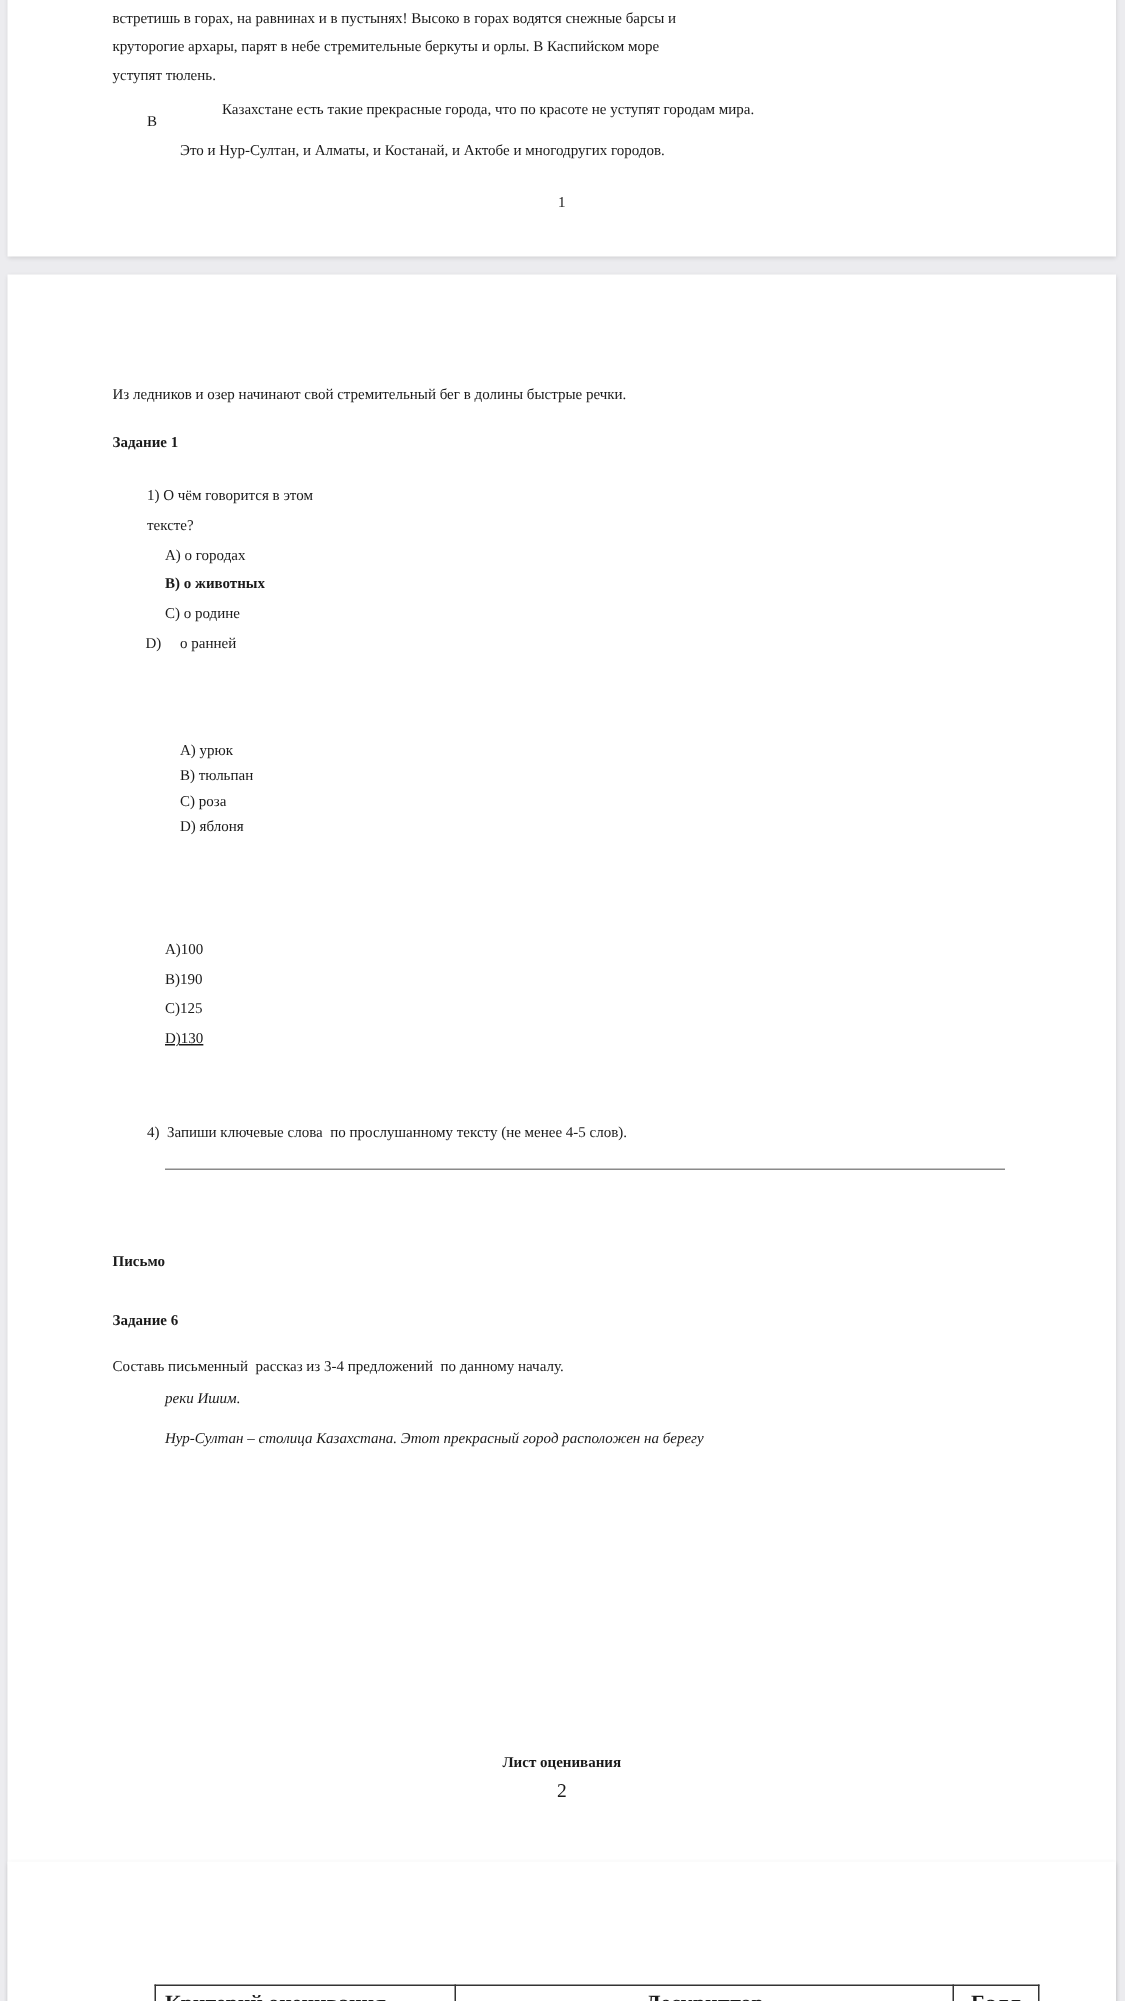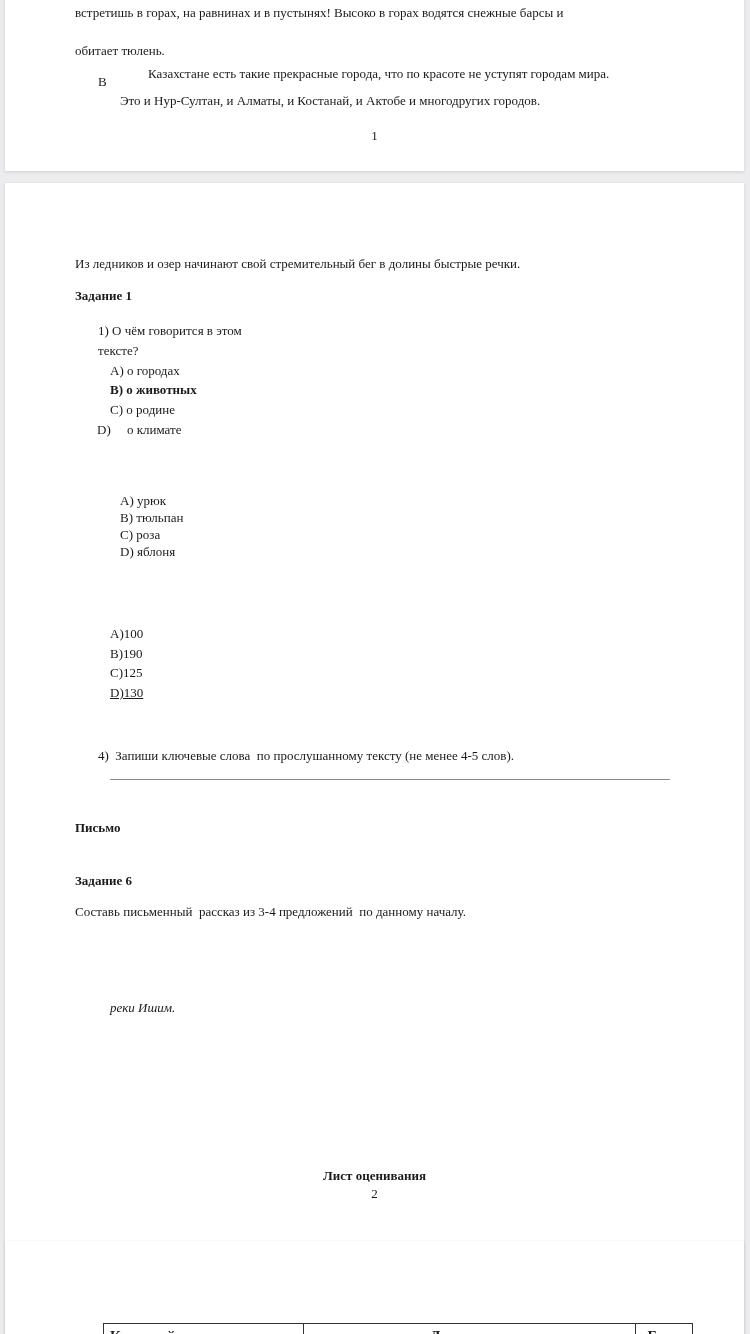--- a/index.html
+++ b/index.html
@@ -22,21 +22,21 @@
       background: #ffffff;
       box-shadow: 0 1px 3px rgba(0,0,0,0.12);
       overflow: hidden;
     }
     #page1 { top: -20px; height: 191px; }
     #page2 { top: 183px; height: 1206px; }
     #page3 { top: 1241px; height: 120px; }
 
     .txt {
       position: absolute;
-      font-size: 13px;
+      font-size: 10px;
       line-height: 19px;
       white-space: nowrap;
     }
     .justify {
       white-space: normal;
       text-align: justify;
       text-align-last: left;
     }
     .bold { font-weight: bold; }
     .italic { font-style: italic; }
@@ -63,60 +63,62 @@
       padding: 2px 6px;
       height: 20px;
       font-weight: bold;
     }
   </style>
 </head>
 <body>
 
 <div class="page" id="page1">
   <div class="txt justify" style="left:70px; top:23px; width:603px;">встретишь в горах, на равнинах и в пустынях! Высоко в горах водятся снежные барсы и</div>
-  <div class="txt" style="left:70px; top:61px;">обитает тюлень.</div>
+  <div class="txt justify" style="left:70px; top:42px; width:603px;">круторогие архары, парят в небе стремительные беркуты и орлы. В Каспийском море</div>
+  <div class="txt" style="left:70px; top:61px;">уступят тюлень.</div>
 
   <div class="txt" style="left:93px; top:92px;">В</div>
   <div class="txt" style="left:115px; top:84px;margin-left:28px;">Казахстане есть такие прекрасные города, что по красоте не уступят городам мира.</div>
   <div class="txt" style="left:115px; top:111px;">Это и Нур-Султан, и Алматы, и Костанай, и Актобе и многодругих городов.</div>
 
   <div class="txt center" style="left:0; width:739px; top:146px;">1</div>
 </div>
 
 <div class="page" id="page2">
   <div class="txt" style="left:70px; top:71px;">Из ледников и озер начинают свой стремительный бег в долины быстрые речки.</div>
 
   <div class="txt bold" style="left:70px; top:103px;">Задание 1</div>
 
   <div class="txt" style="left:93px; top:138px;">1)  О чём говорится в этом</div>
   <div class="txt" style="left:93px; top:158px;">тексте?</div>
   <div class="txt" style="left:105px; top:178px;">A) о городах</div>
   <div class="txt" style="left:105px; top:197px;font-weight:bold;">B) о животных</div>
   <div class="txt" style="left:105px; top:217px;">C) о родине</div>
-  <div class="txt" style="left:92px; top:237px; white-space:pre;">D)     о климате</div>
+  <div class="txt" style="left:92px; top:237px; white-space:pre;">D)     о ранней</div>
 
   <div class="txt" style="left:115px; top:308px;">A) урюк</div>
   <div class="txt" style="left:115px; top:325px;">B) тюльпан</div>
   <div class="txt" style="left:115px; top:342px;">C) роза</div>
   <div class="txt" style="left:115px; top:359px;">D) яблоня</div>
 
   <div class="txt" style="left:105px; top:441px;">A)100</div>
   <div class="txt" style="left:105px; top:461px;">B)190</div>
   <div class="txt" style="left:105px; top:480px;">C)125</div>
   <div class="txt" style="left:105px; top:500px;text-decoration:underline;">D)130</div>
 
   <div class="txt" style="left:93px; top:563px; white-space:pre;">4)  Запиши ключевые слова  по прослушанному тексту (не менее 4-5 слов).</div>
   <div class="answer-line" style="left:105px; top:596px; width:560px;"></div>
 
-  <div class="txt bold" style="left:70px; top:635px;font-family:Liberation Serif, serif;">Письмо</div>
+  <div class="txt bold" style="left:70px; top:649px;font-family:Liberation Serif, serif;">Письмо</div>
 
   <div class="txt bold" style="left:70px; top:688px;">Задание 6</div>
   <div class="txt" style="left:70px; top:719px; white-space:pre;">Составь письменный  рассказ из 3-4 предложений  по данному началу.</div>
 
-  <div class="txt italic" style="left:105px; top:815px;text-align:right;">реки Ишим.</div>
+  <div class="txt italic" style="left:105px; top:767px;">Нур-Султан – столица Казахстана. Этот прекрасный город расположен на берегу</div>
+  <div class="txt italic" style="left:105px; top:740px;text-align:right;">реки Ишим.</div>
 
   <div class="txt bold center" style="left:0; width:739px; top:983px;">Лист оценивания</div>
   <div class="txt center" style="left:0; width:739px; top:1001px; font-size:13px;">2</div>
 </div>
 
 <div class="page" id="page3">
   <table class="grading">
     <thead>
       <tr>
         <th style="width:188px; text-align:left;">Критерий оценивания</th>

